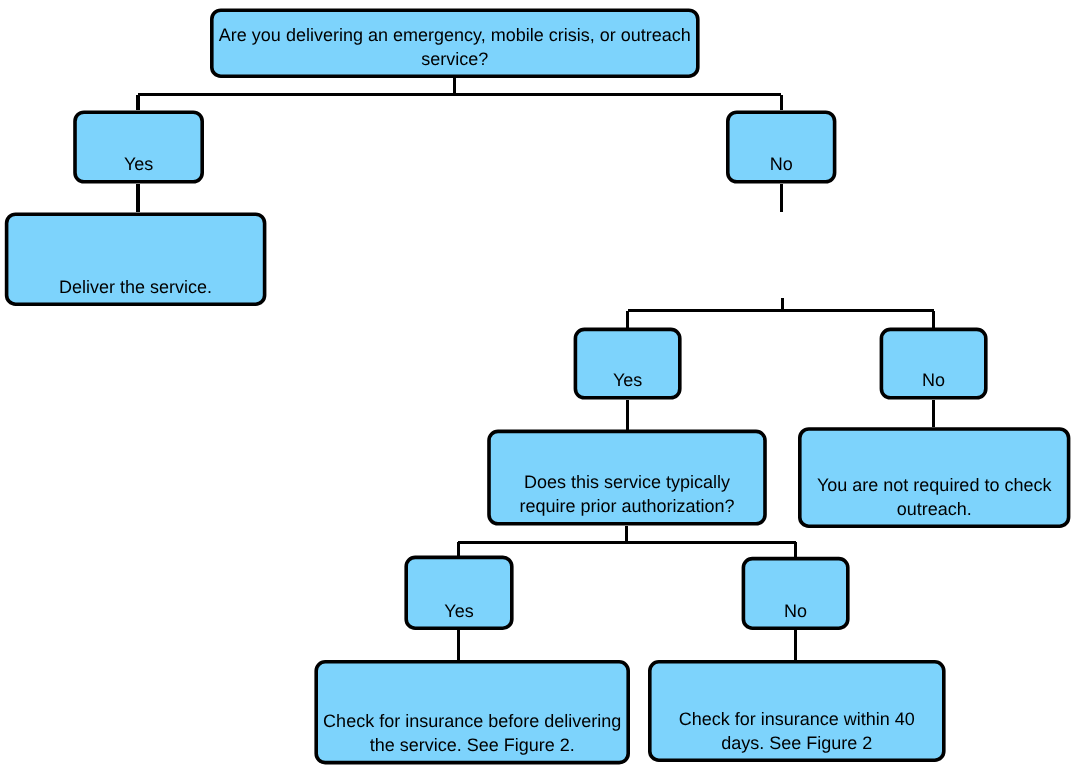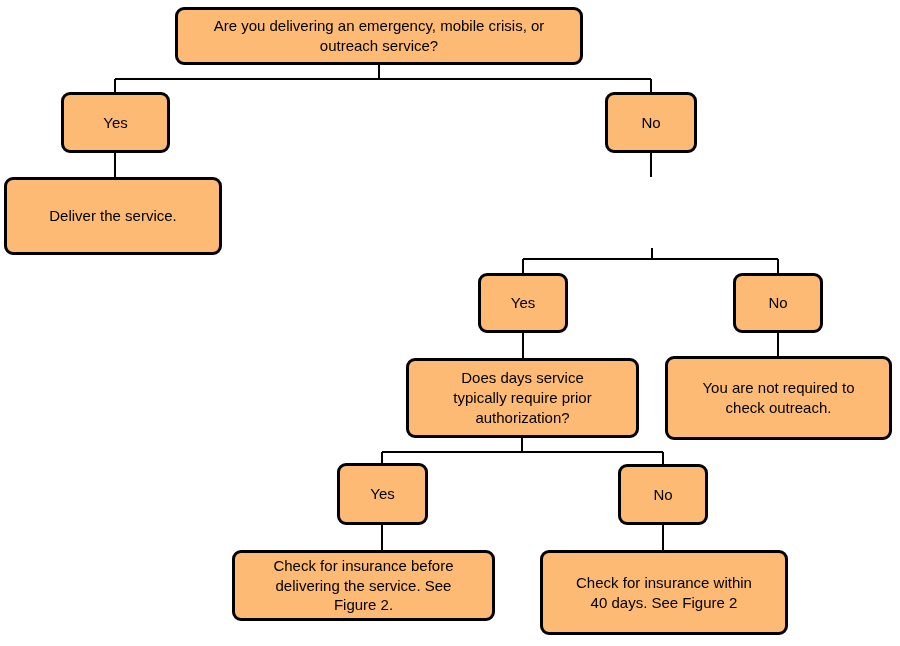--- a/index.html
+++ b/index.html
@@ -18,28 +18,28 @@
   .connectors {
     position: absolute;
     left: 0;
     top: 0;
     width: 900px;
     height: 646px;
   }
   .node {
     position: absolute;
     box-sizing: border-box;
-    background: #fdba74;
+    background: #7dd3fc;
     border: 3px solid #000000;
     border-radius: 9px;
     display: flex;
-    align-items: center;
+    align-items: flex-end;
     justify-content: center;
     text-align: center;
-    padding: 2px 24px;
+    padding: 2px 4px;
     color: #000000;
     font-size: 15px;
     line-height: 1.32;
   }
 </style>
 </head>
 <body>
 
 <div class="canvas">
 
@@ -89,36 +89,36 @@
 
   <div class="node" style="left:478px; top:273px; width:90px; height:60px;">
     <span>Yes</span>
   </div>
 
   <div class="node" style="left:733px; top:273px; width:90px; height:60px;">
     <span>No</span>
   </div>
 
   <div class="node" style="left:406px; top:358px; width:233px; height:80px;">
-    <span>Does days service typically require prior authorization?</span>
+    <span>Does this service typically require prior authorization?</span>
   </div>
 
   <div class="node" style="left:665px; top:356px; width:227px; height:84px;">
     <span>You are not required to check outreach.</span>
   </div>
 
   <div class="node" style="left:337px; top:463px; width:91px; height:62px;">
     <span>Yes</span>
   </div>
 
   <div class="node" style="left:618px; top:464px; width:90px; height:61px;">
     <span>No</span>
   </div>
 
-  <div class="node" style="left:232px; top:550px; width:263px; height:71px;">
+  <div class="node" style="left:262px; top:550px; width:263px; height:87px;">
     <span>Check for insurance before delivering the service. See Figure 2.</span>
   </div>
 
   <div class="node" style="left:540px; top:550px; width:248px; height:85px;">
     <span>Check for insurance within 40 days. See Figure 2</span>
   </div>
 
 </div>
 
 </body></html>

